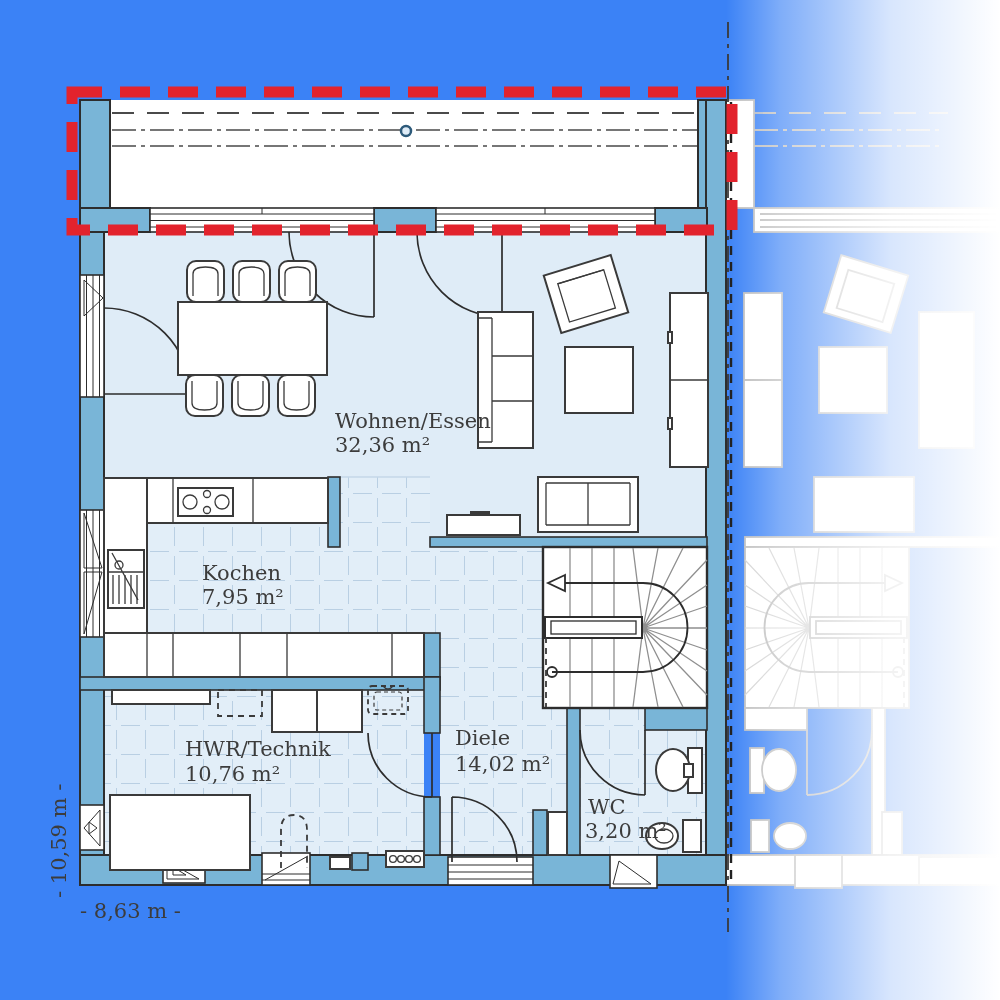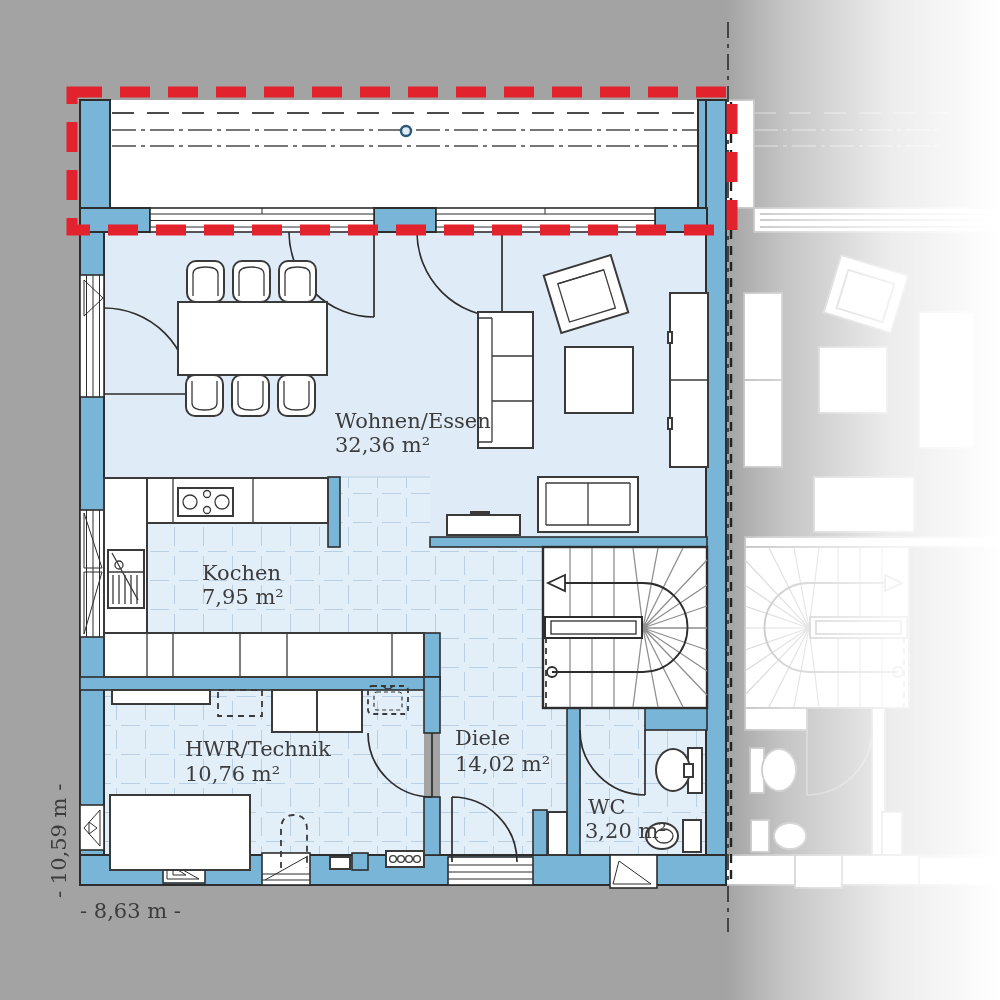--- a/index.html
+++ b/index.html
@@ -1,16 +1,16 @@
 <!DOCTYPE html>
 <html style="--wall: #79b5d7; --floor: #dfecf7; --tile_line: #b9cfe3; --accent_red: #e2232d; --outline: #2d2d2d; --faded: #bdbdbd; --text: #3c3c3c;"><head>
 <meta charset="utf-8">
 <style>
   html,body{margin:0;padding:0;background:#ffffff;}
-  .stage{width:1000px;height:1000px;position:relative;background:#a3a3a3;overflow:hidden;}
+  .stage{width:1000px;height:1000px;position:relative;background:#3b82f6;overflow:hidden;}
   svg{display:block;}
   .wall{fill:var(--wall,#79b5d7);stroke:var(--outline,#2d2d2d);stroke-width:2;}
   .wallthin{fill:var(--wall,#79b5d7);stroke:var(--outline,#2d2d2d);stroke-width:1.6;}
   .lfloor{fill:var(--floor,#dfecf7);}
   .tiles{fill:url(#tilePat);}
   .furn{fill:#ffffff;stroke:#3a3a3a;stroke-width:2;}
   .thin{fill:none;stroke:#3a3a3a;stroke-width:1.3;}
   .win{fill:#ffffff;stroke:var(--outline,#2d2d2d);stroke-width:1.6;}
   .winline{stroke:var(--outline,#2d2d2d);stroke-width:1;fill:none;}
   .door{stroke:var(--outline,#2d2d2d);stroke-width:1.7;fill:none;}

